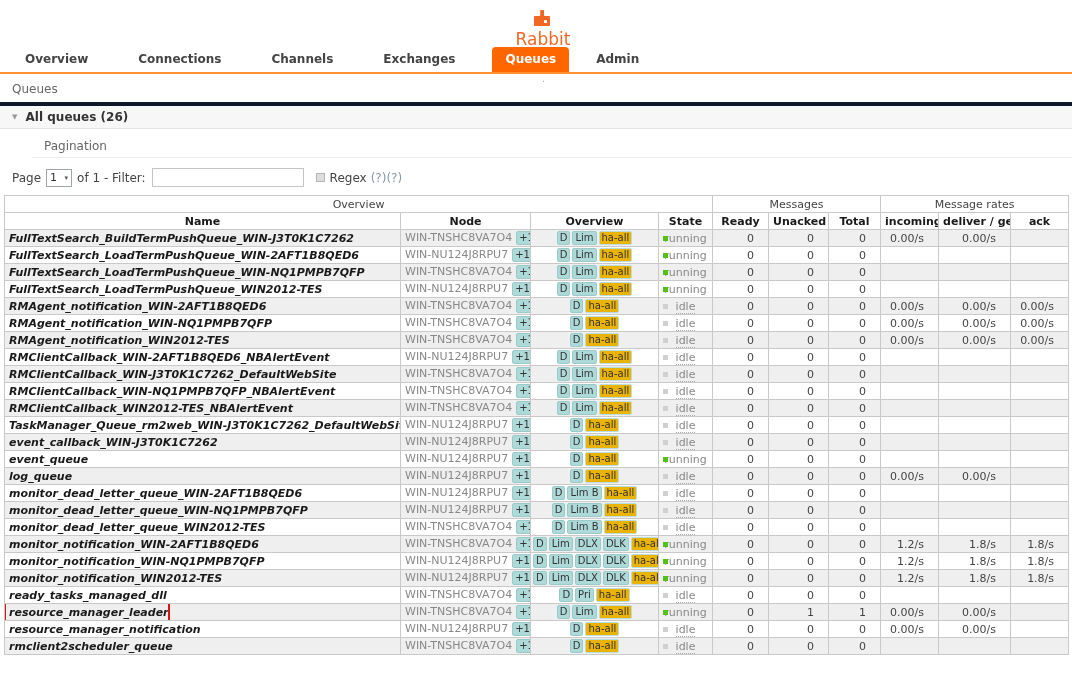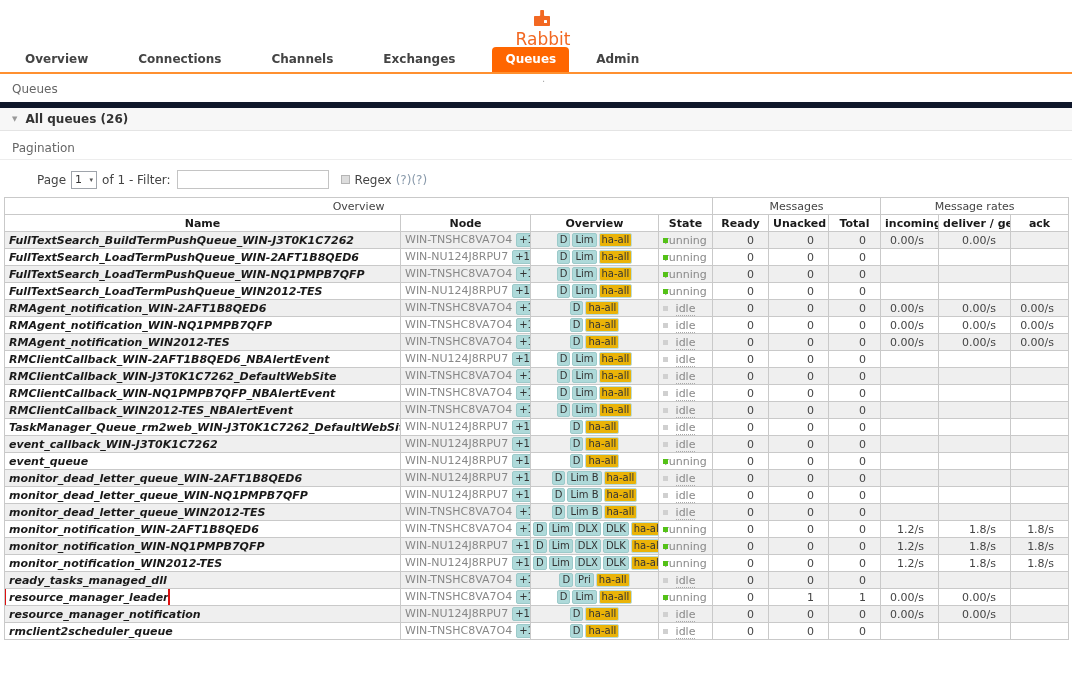--- a/index.html
+++ b/index.html
@@ -12,26 +12,26 @@
   .logo .t1 { color:#f26822; font-size:17px; letter-spacing:0; }
   .logo .t2 { color:#a9a9a9; font-size:17px; }
   .logo .tm { color:#a9a9a9; font-size:10px; margin-left:1px; }
   
   .tabbar { margin-top:7px; padding-left:12px; border-bottom:2px solid #ff9030; display:flex; align-items:flex-end; }
   .tab { font-size:12px; font-weight:bold; color:#444; padding:5px 13px 6px 13px; margin-right:24px; cursor:pointer; white-space:nowrap; }
   .tab.active { background:#ff6600; color:#fff; border-radius:4px 4px 0 0; margin-right:14px; }
   
   .pagetitle { font-size:12px; color:#666; padding:8px 0 6px 12px; }
   
-  .secbar { background:#f7f7f7; border-top:6px solid #0f172a; border-bottom:1px solid #e4e4e4;
+  .secbar { background:#f7f7f7; border-top:4px solid #0f172a; border-bottom:1px solid #e4e4e4;
     padding:4px 1px 4px 12px; font-size:12px; font-weight:bold; color:#333; cursor:pointer; }
   .secbar .tri { display:inline-block; font-size:7px; color:#999; vertical-align:2px; margin-right:4px; }
   
-  .paglabel { font-size:12px; color:#666; padding:10px 0 4px 12px; border-bottom:1px solid #ededed; }
-  .controls { display:flex; align-items:center; padding:9px 0 0 12px; font-size:12px; color:#444; height:30px;margin-left:25px; }
+  .paglabel { font-size:12px; color:#666; padding:10px 0 4px 12px; border-bottom:1px solid #ededed;margin-left:32px; }
+  .controls { display:flex; align-items:center; padding:9px 0 0 12px; font-size:12px; color:#444; height:30px; }
   .pagesel { display:inline-flex; align-items:center; justify-content:space-between; border:1px solid #9fa4ab; background:#fff;
     width:26px; height:18px; margin:0 5px; padding:0 3px; font-size:11px; color:#333; cursor:pointer; }
   .pagesel .car { font-size:7px; color:#555; }
   .filterin { width:152px; height:19px; border:1px solid #c4c4c4; margin-left:6px; font-size:11px; padding:0 4px;
     font-family:"DejaVu Sans","Liberation Sans",sans-serif; }
   .cb { display:inline-block; width:9px; height:9px; background:#ddd; border:1px solid #b5b5b5; margin:0 5px 0 12px; cursor:pointer; }
   .help { color:#8899aa; margin-left:4px; cursor:pointer; }
   
   table { border-collapse:collapse; margin:7px 4px 0 4px; width:1064px; table-layout:fixed; }
   th, td { border:1px solid #c9c9c9; font-size:11px; padding:1px 4px; height:17px; white-space:nowrap; overflow:hidden; }
@@ -298,20 +298,32 @@
         <td class="c-feat"><span class="badge">D</span><span class="badge outline">ha-all</span></td>
         <td class="c-state"><span class="sq running"></span><span>running</span></td>
         <td class="num">0</td>
         <td class="num">0</td>
         <td class="num">0</td>
         <td class="num"></td>
         <td class="num"></td>
         <td class="num"></td>
       </tr>
       <tr>
+        <td class="c-name"><span>log_queue</span></td>
+        <td class="c-node"><span>WIN-NU124J8RPU7</span><span class="badge plus">+1</span></td>
+        <td class="c-feat"><span class="badge">D</span><span class="badge outline">ha-all</span></td>
+        <td class="c-state"><span class="sq idle"></span><span class="st-idle">idle</span></td>
+        <td class="num">0</td>
+        <td class="num">0</td>
+        <td class="num">0</td>
+        <td class="num">0.00/s</td>
+        <td class="num">0.00/s</td>
+        <td class="num"></td>
+      </tr>
+      <tr>
         <td class="c-name"><span>monitor_dead_letter_queue_WIN-2AFT1B8QED6</span></td>
         <td class="c-node"><span>WIN-NU124J8RPU7</span><span class="badge plus">+1</span></td>
         <td class="c-feat"><span class="badge">D</span><span class="badge">Lim B</span><span class="badge outline">ha-all</span></td>
         <td class="c-state"><span class="sq idle"></span><span class="st-idle">idle</span></td>
         <td class="num">0</td>
         <td class="num">0</td>
         <td class="num">0</td>
         <td class="num"></td>
         <td class="num"></td>
         <td class="num"></td>

